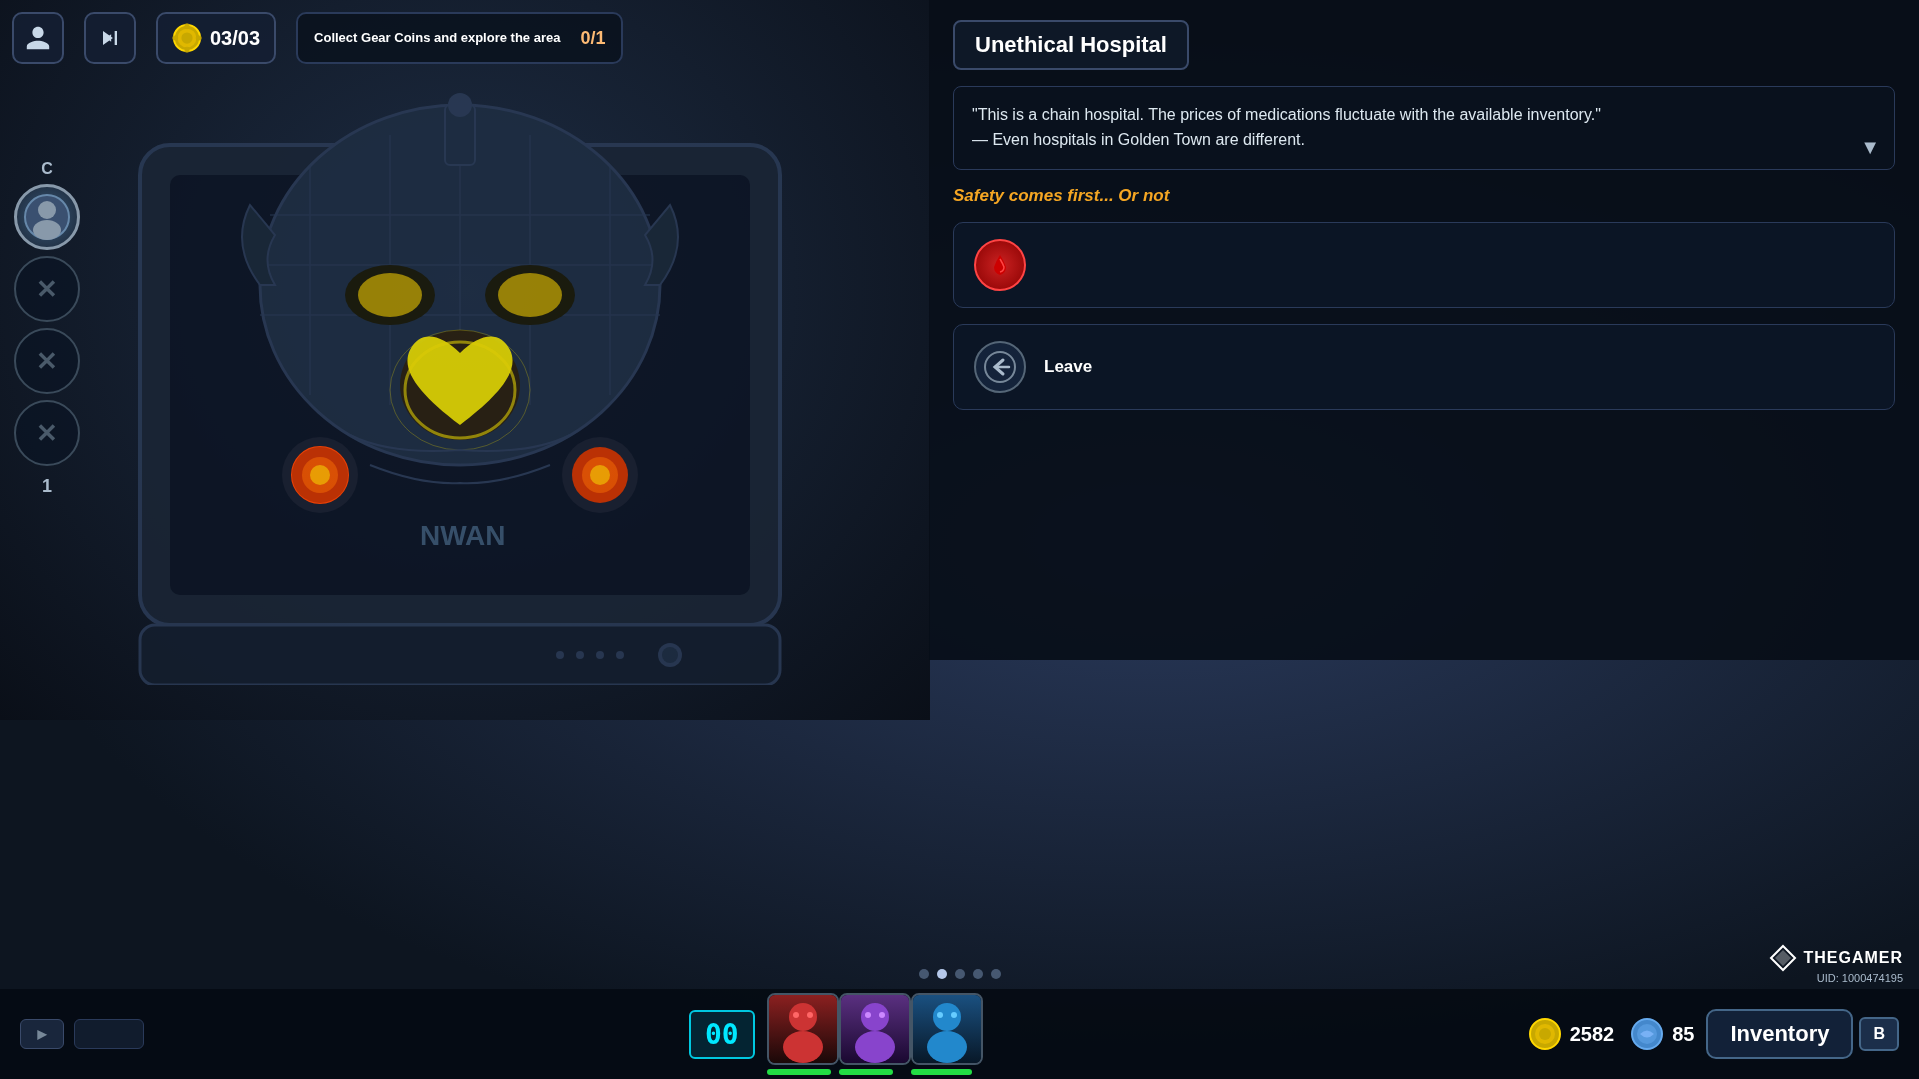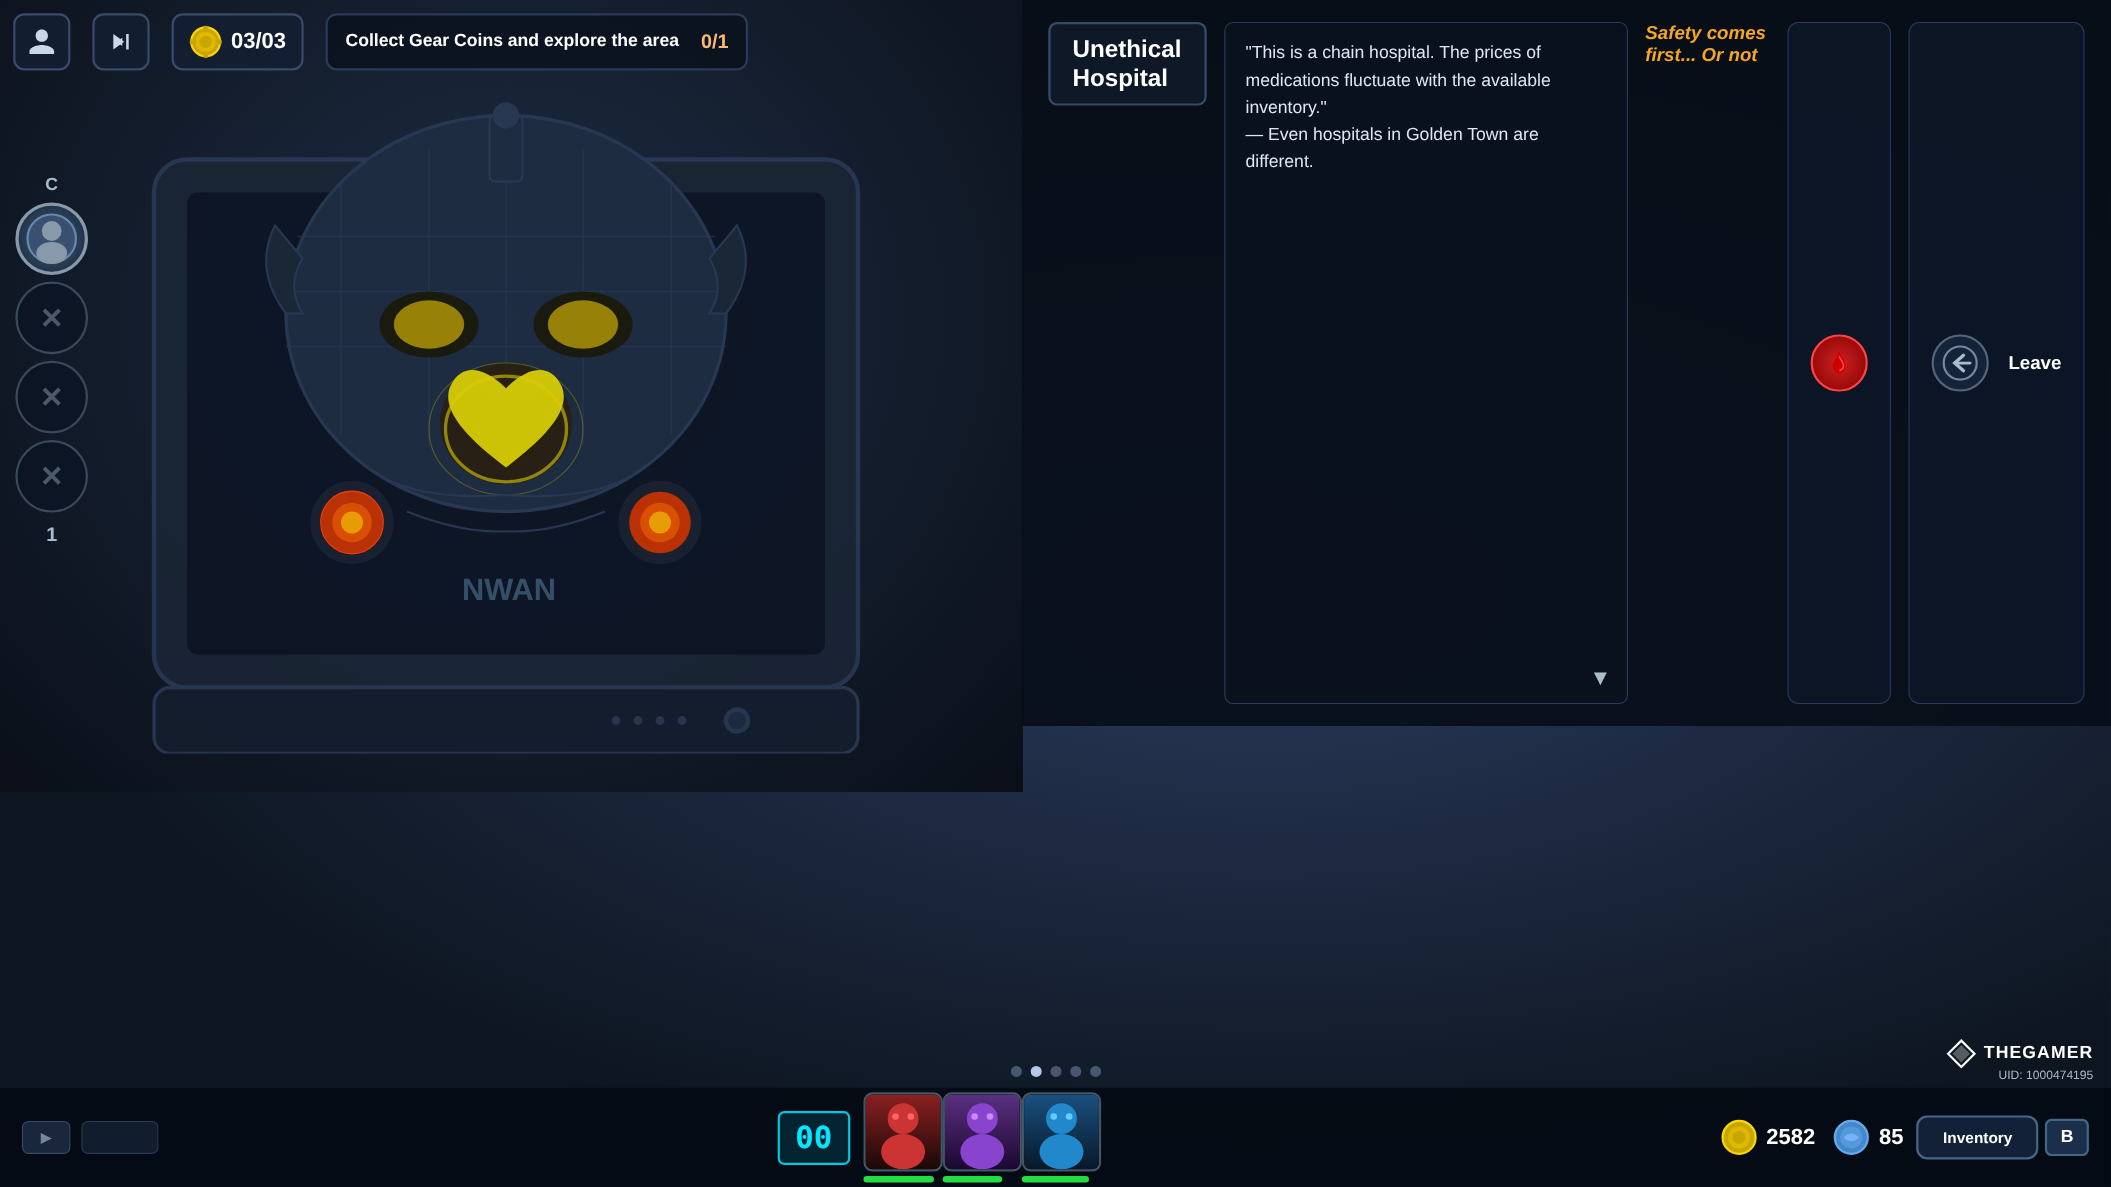--- a/index.html
+++ b/index.html
@@ -107,21 +107,21 @@
       border-radius: 10px;
       padding: 8px 16px;
       display: flex;
       align-items: center;
       gap: 20px;
       height: 52px;
     }
 
     .quest-text {
       color: #ffffff;
-      font-size: 16px;
+      font-size: 13px;
       font-weight: 600;
       line-height: 1.2;
     }
 
     .quest-progress {
       color: #fdba74;
       font-size: 18px;
       font-weight: bold;
     }
 
@@ -185,21 +185,21 @@
     #right-panel {
       position: absolute;
       right: 0;
       top: 0;
       width: 990px;
       height: 660px;
       background: rgba(8, 14, 24, 0.92);
       z-index: 10;
       padding: 20px 24px;
       display: flex;
-      flex-direction: row;
+      flex-direction: column;
       gap: 16px;
     }
 
     .location-title {
       background: rgba(15, 25, 40, 0.95);
       border: 2px solid #3a4a6a;
       border-radius: 8px;
       padding: 10px 20px;
       color: #ffffff;
       font-size: 22px;
@@ -416,21 +416,21 @@
       font-weight: bold;
     }
 
     
     .inventory-btn {
       background: rgba(20,35,60,0.9);
       border: 2px solid #446688;
       border-radius: 10px;
       padding: 10px 22px;
       color: #ffffff;
-      font-size: 14px;
+      font-size: 22px;
       font-weight: bold;
       cursor: pointer;
       margin-left: 12px;
     }
 
     .b-key {
       background: rgba(30,50,80,0.9);
       border: 2px solid #446688;
       border-radius: 6px;
       color: #ffffff;

